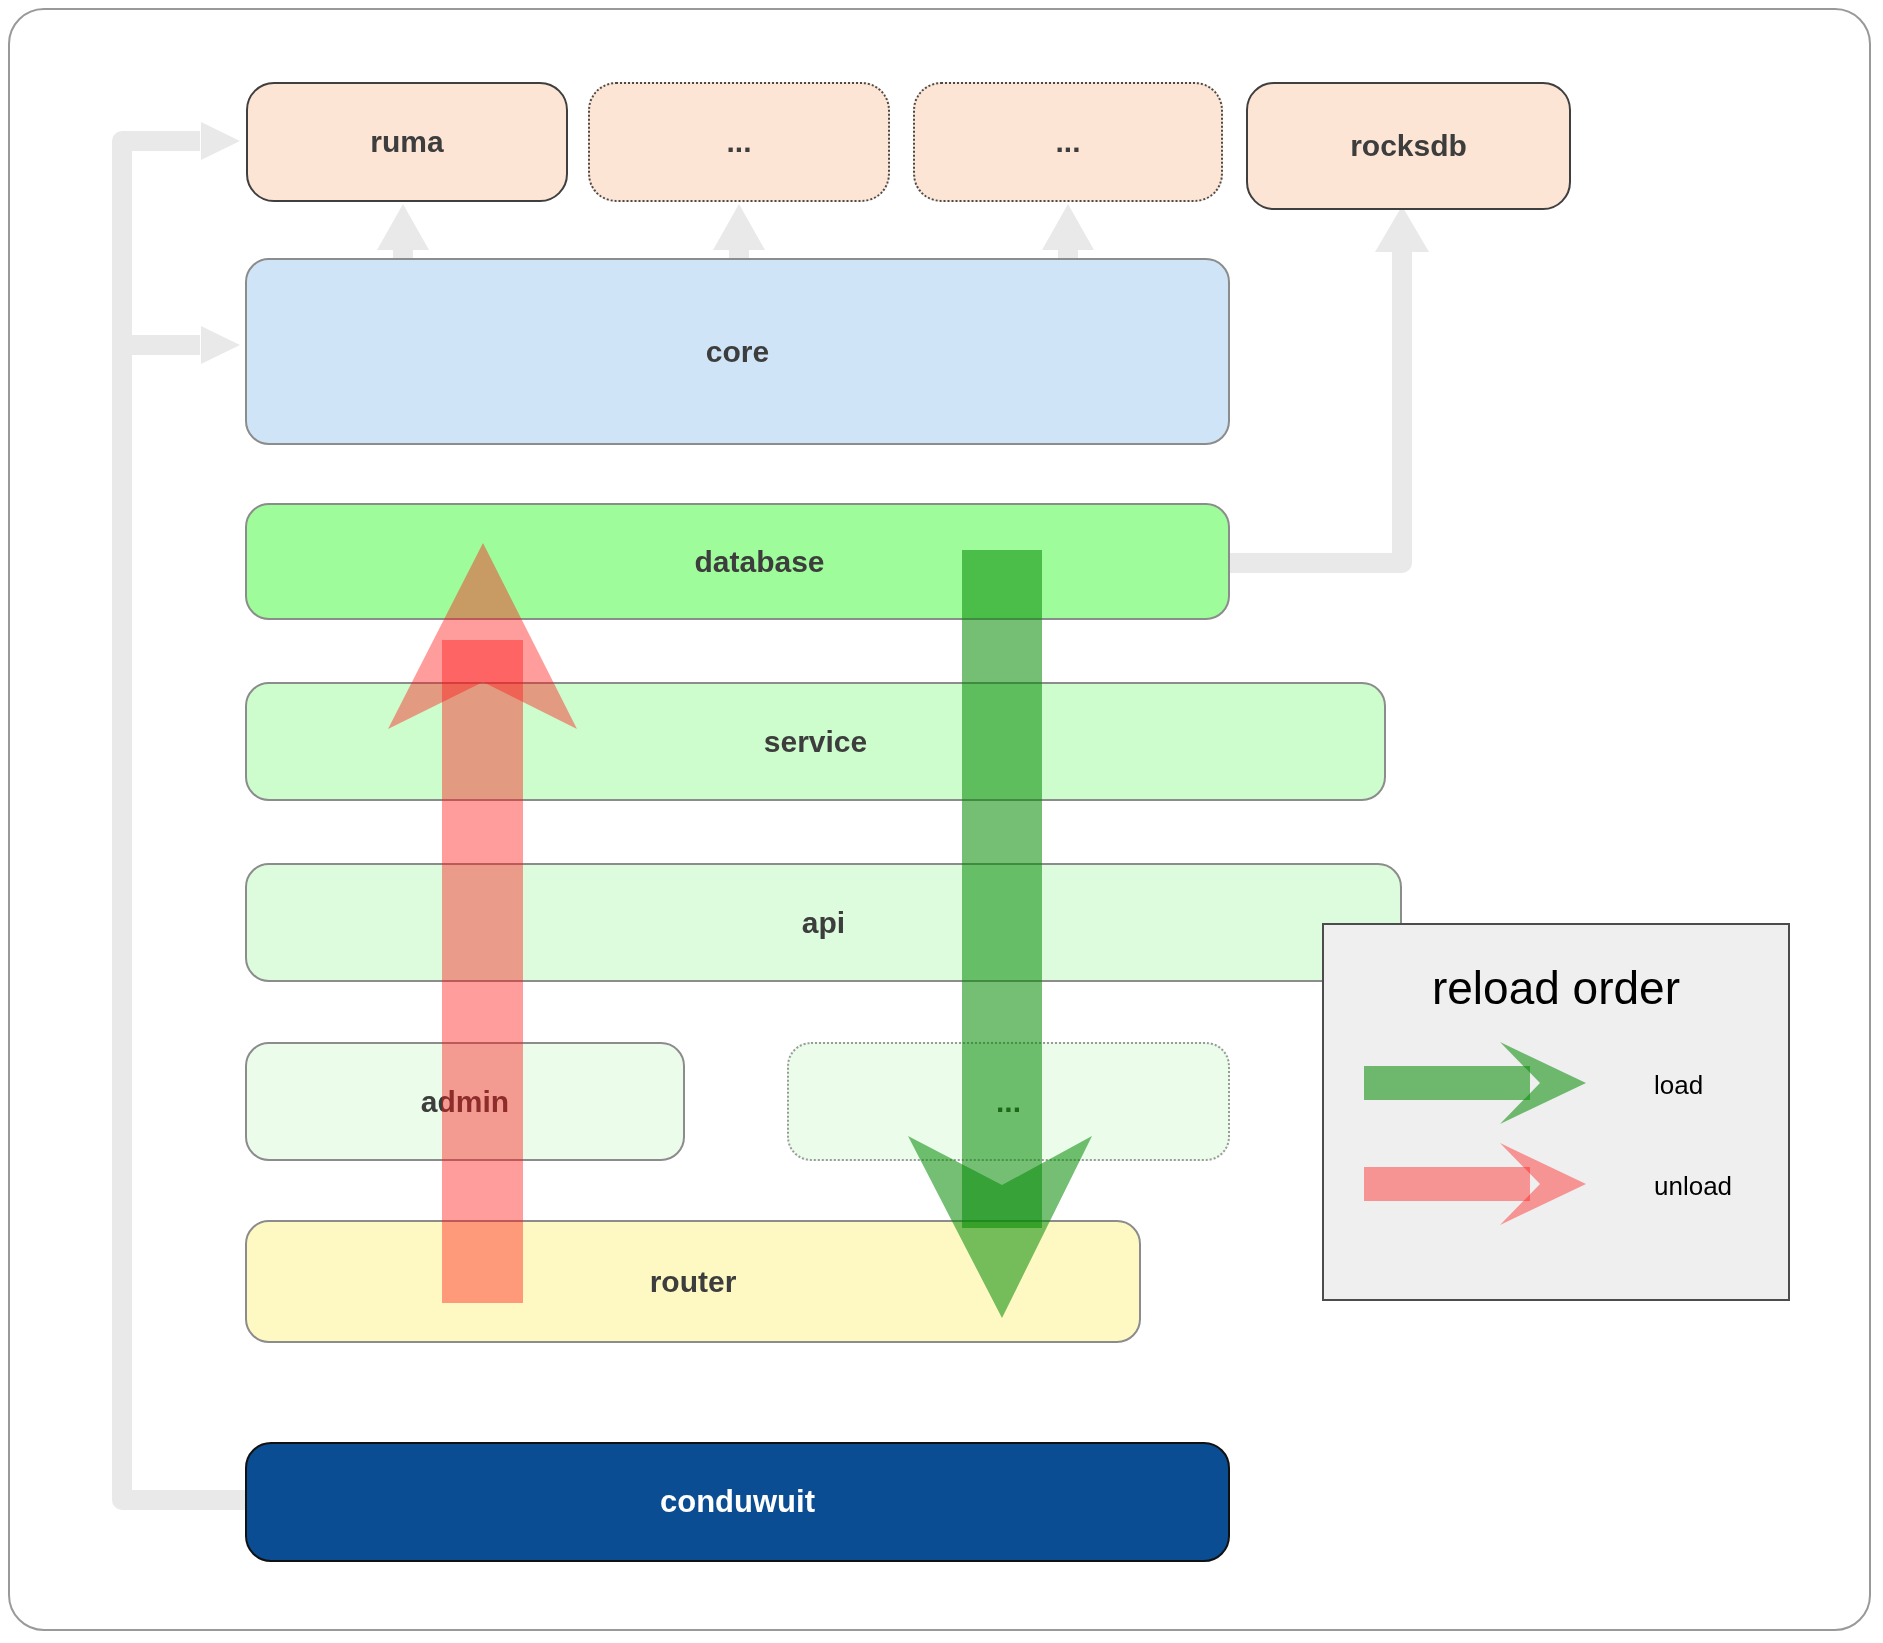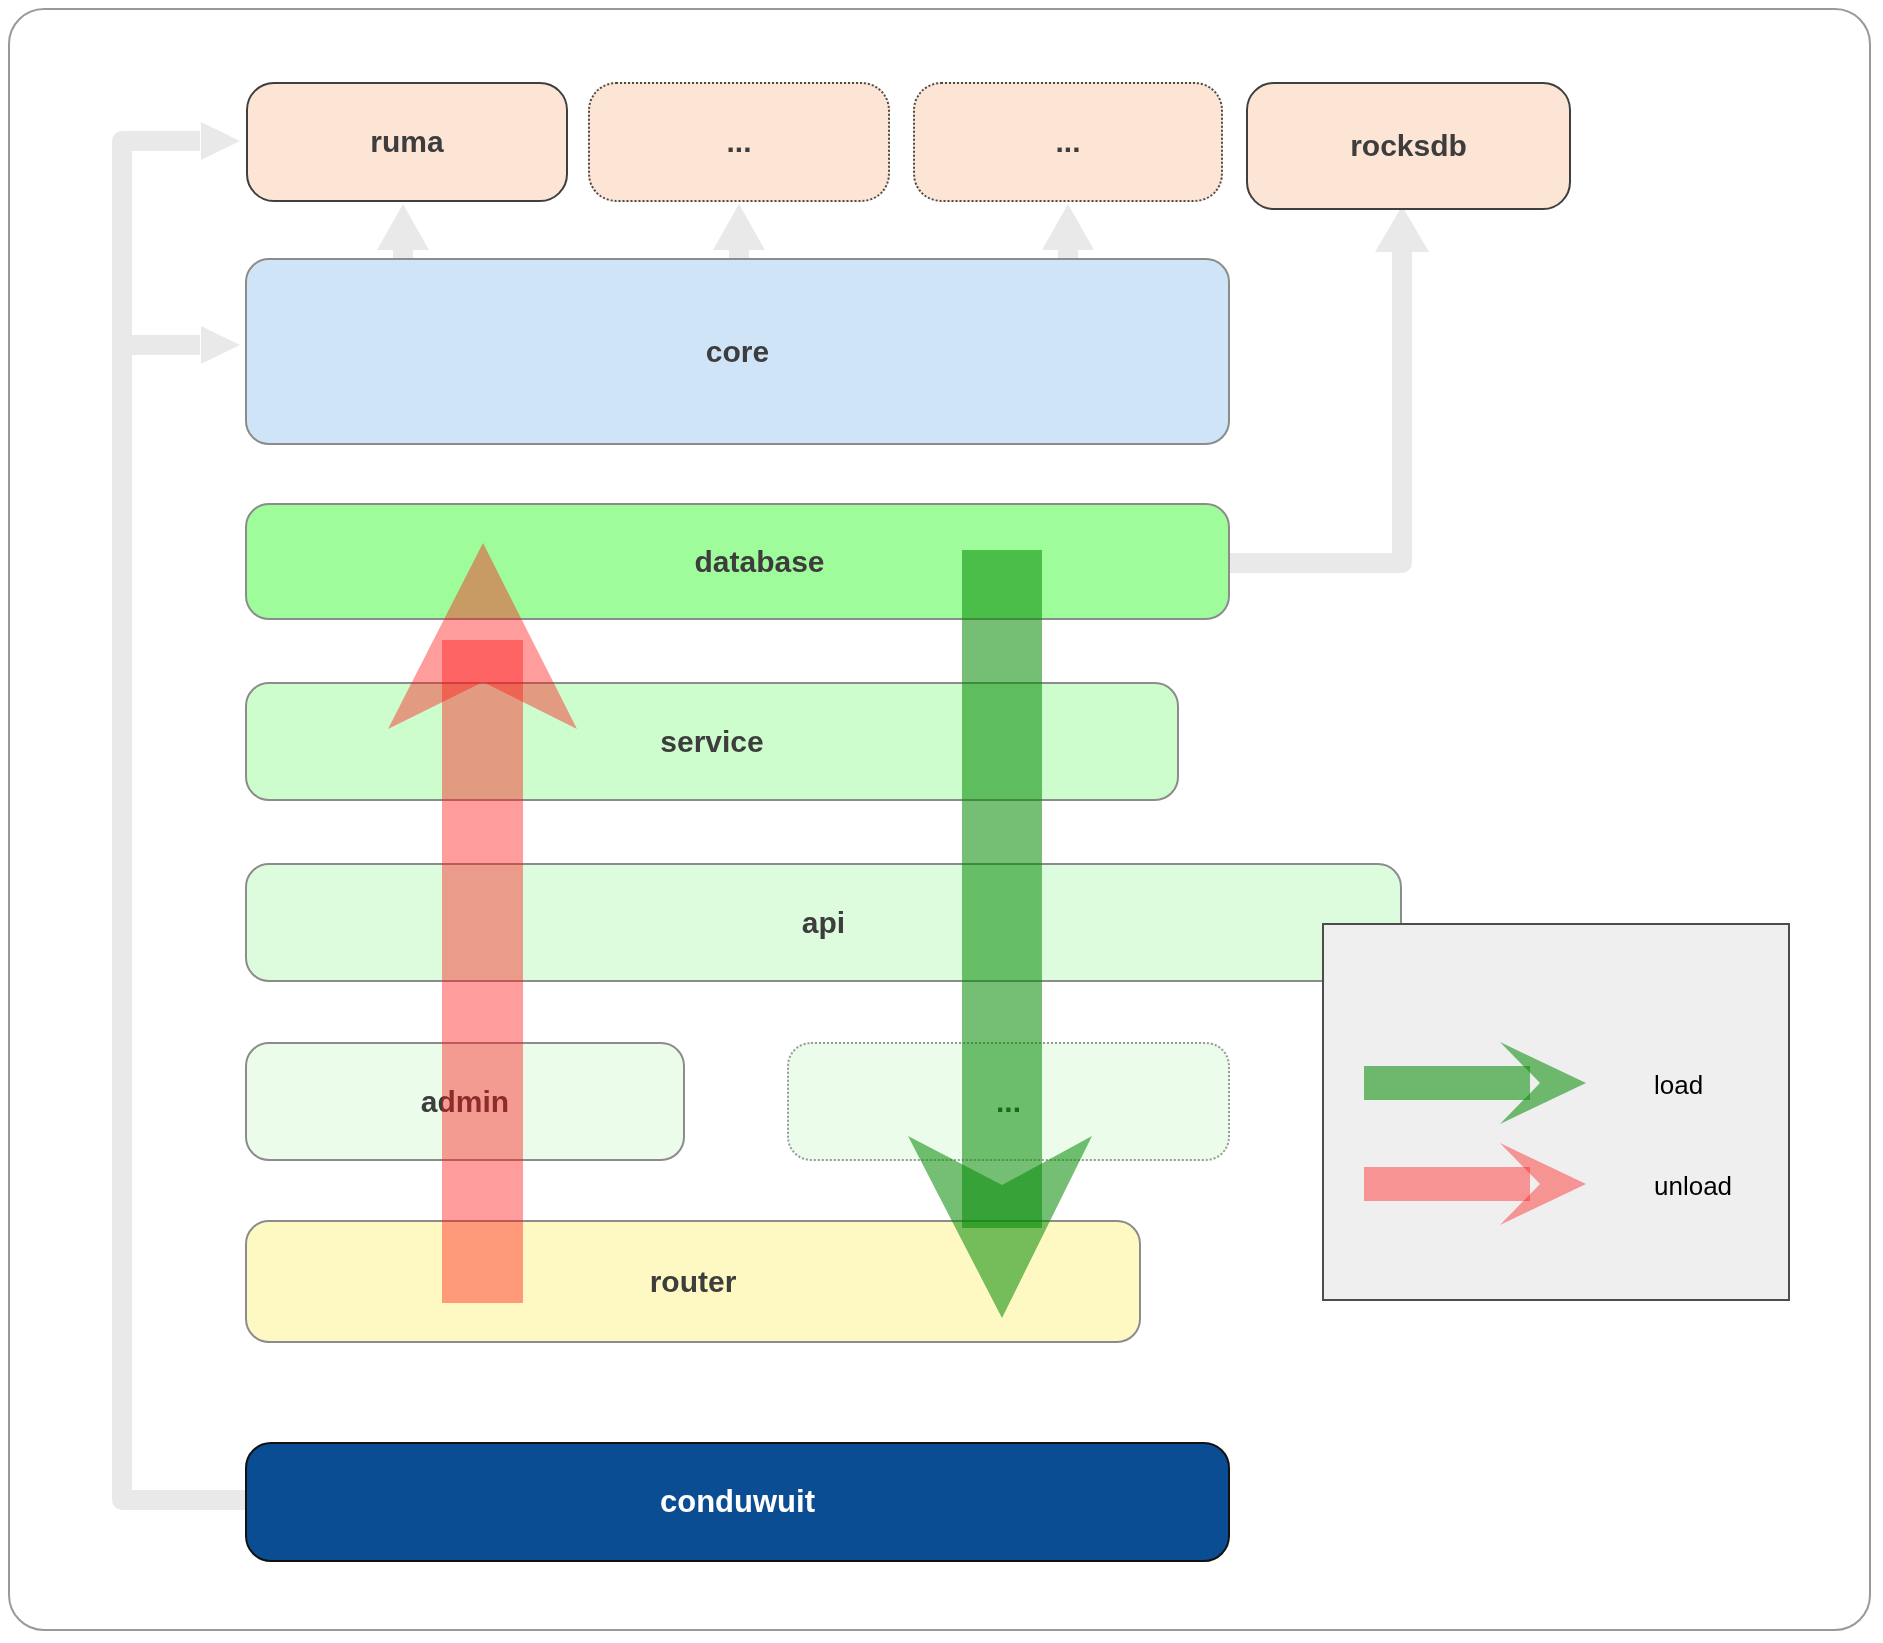--- a/index.html
+++ b/index.html
@@ -18,21 +18,21 @@
     border-radius:24px;border:2px solid #8c8c8c;z-index:2;
   }
   .peach{background:#fce5d4;border:2.5px solid #3f3f3f;border-radius:28px;}
   .peach.dotted{border:2px dotted #4a4a4a;}
   .b-ruma   {left:246px;top:82px;width:322px;height:120px;}
   .b-dots1  {left:588px;top:82px;width:302px;height:120px;}
   .b-dots2  {left:913px;top:82px;width:310px;height:120px;}
   .b-rocksdb{left:1246px;top:82px;width:325px;height:128px;}
   .b-core     {left:245px;top:258px;width:985px;height:187px;background:#d0e4f7;}
   .b-database {left:245px;top:503px;width:985px;height:117px;background:#9ffc9b;padding-left:44px;}
-  .b-service  {left:245px;top:682px;width:934px;height:119px;background:#cdfccd;}
+  .b-service  {left:245px;top:682px;width:1141px;height:119px;background:#cdfccd;}
   .b-api      {left:245px;top:863px;width:1157px;height:119px;background:#ddfcdd;}
   .b-admin    {left:245px;top:1042px;width:440px;height:119px;background:#ebfceb;}
   .b-dots3    {left:787px;top:1042px;width:443px;height:119px;background:#ebfceb;border:2px dotted #9a9a9a;}
   .b-router   {left:245px;top:1220px;width:896px;height:123px;background:#fef9c3;}
   .b-conduwuit{left:245px;top:1442px;width:985px;height:120px;background:#0b4d92;
                border:2.5px solid #111;color:#ffffff;font-size:31px;border-radius:26px;}
   .legend{
     position:absolute;left:1322px;top:923px;width:468px;height:378px;
     background:#efefef;border:2px solid #4c4c4c;box-sizing:border-box;z-index:2;
   }
@@ -104,20 +104,21 @@
   <span>...</span>
 </div>
 <div class="box b-router">
   <span>router</span>
 </div>
 <div class="box b-conduwuit">
   <span>conduwuit</span>
 </div>
 
 <div class="legend">
+  <div class="legend-title">reload order</div>
   <div class="legend-label ll-load">load</div>
   <div class="legend-label ll-unload">unload</div>
 </div>
 
 <svg class="overlay" width="1883" height="1643" viewBox="0 0 1883 1643">
 
   <g fill="#ff1616" fill-opacity="0.42">
     <polygon points="388,729 483,543 577,729 483,682"></polygon>
     <rect x="442" y="640" width="81" height="663"></rect>
   </g>

